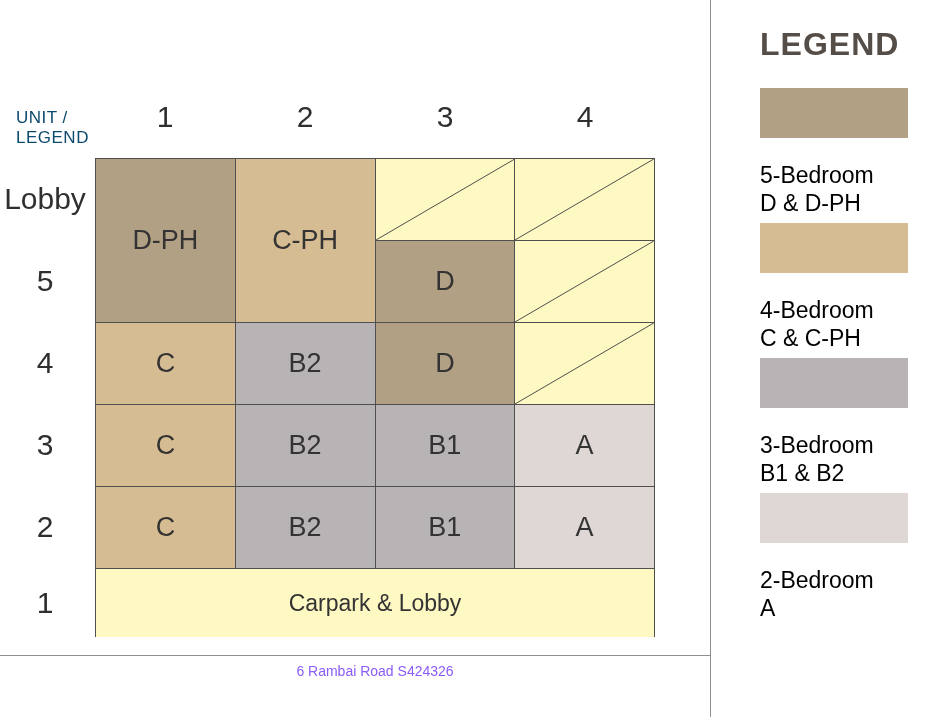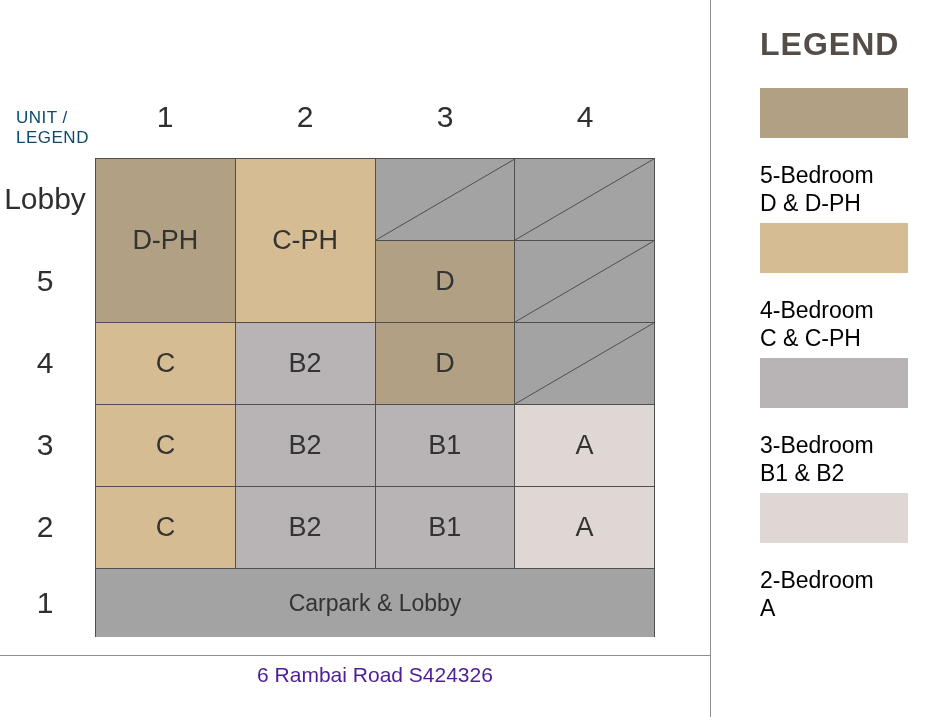--- a/index.html
+++ b/index.html
@@ -65,21 +65,21 @@
   .cell {
     position: relative;
     border-top: 1px solid #4f4f4f;
     border-left: 1px solid #4f4f4f;
     display: flex;
     align-items: center;
     justify-content: center;
     font-size: 27px;
     color: #333333;
     box-sizing: border-box;
-    background: #a3a3a3;
+    background: #fef9c3;
   }
   .cell.carpark { font-size: 23px; }
   .diag-svg {
     position: absolute;
     inset: 0;
     width: 100%;
     height: 100%;
     display: block;
   }
 
@@ -114,22 +114,22 @@
     background: #8e8e8e;
   }
 
   
   .address {
     position: absolute;
     left: 95px;
     top: 663px;
     width: 560px;
     text-align: center;
-    font-size: 21px;
-    color: #4c1d95;
+    font-size: 14px;
+    color: #8b5cf6;
   }
 
   
   .legend {
     position: absolute;
     left: 760px;
     top: 28px;
     width: 180px;
   }
   .legend-title {

